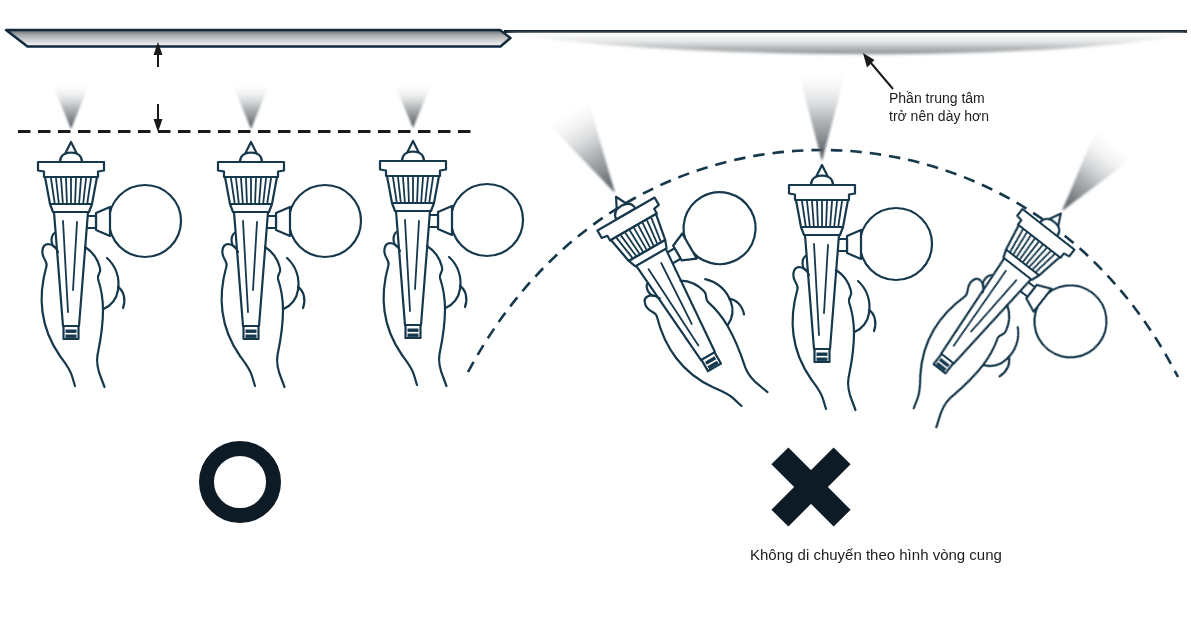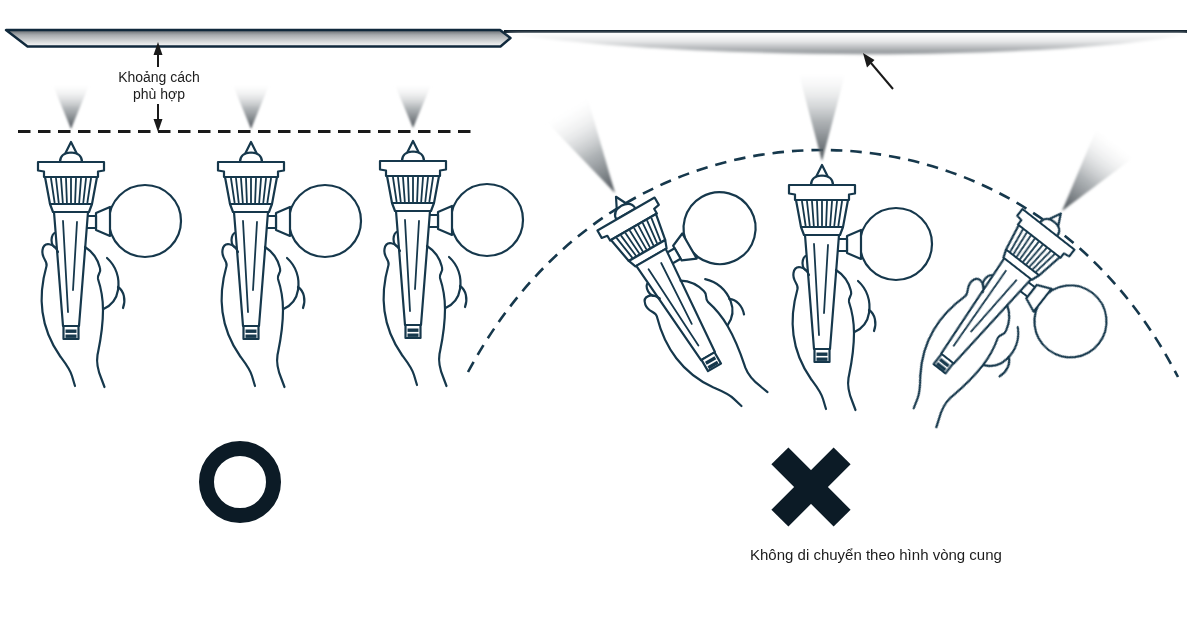--- a/index.html
+++ b/index.html
@@ -122,25 +122,25 @@
     <polygon points="863,53 874.5,60 867,67.5" stroke="none"></polygon>
   </g>
 
   <circle cx="240" cy="482" r="33.5" fill="none" stroke="#0c1b26" stroke-width="15"></circle>
   <g transform="translate(811,487) rotate(45)" fill="#0c1b26">
     <rect x="-44" y="-12" width="88" height="24"></rect>
     <rect x="-12" y="-44" width="24" height="88"></rect>
   </g>
 </svg>
 
-<div class="txt" id="label-distance">
-  <div>Khoảng cách</div>
-  <div>phù hợp</div>
+
+<div class="txt" id="label-thicker">
+  <div>Phần trung tâm</div>
+  <div>trở nên dày hơn</div>
 </div>
-
 
 <div class="txt" id="caption-correct">
 </div>
 
 <div class="txt" id="caption-wrong">
   <div>Không di chuyển theo hình vòng cung</div>
 </div>
 
 </div>
 

